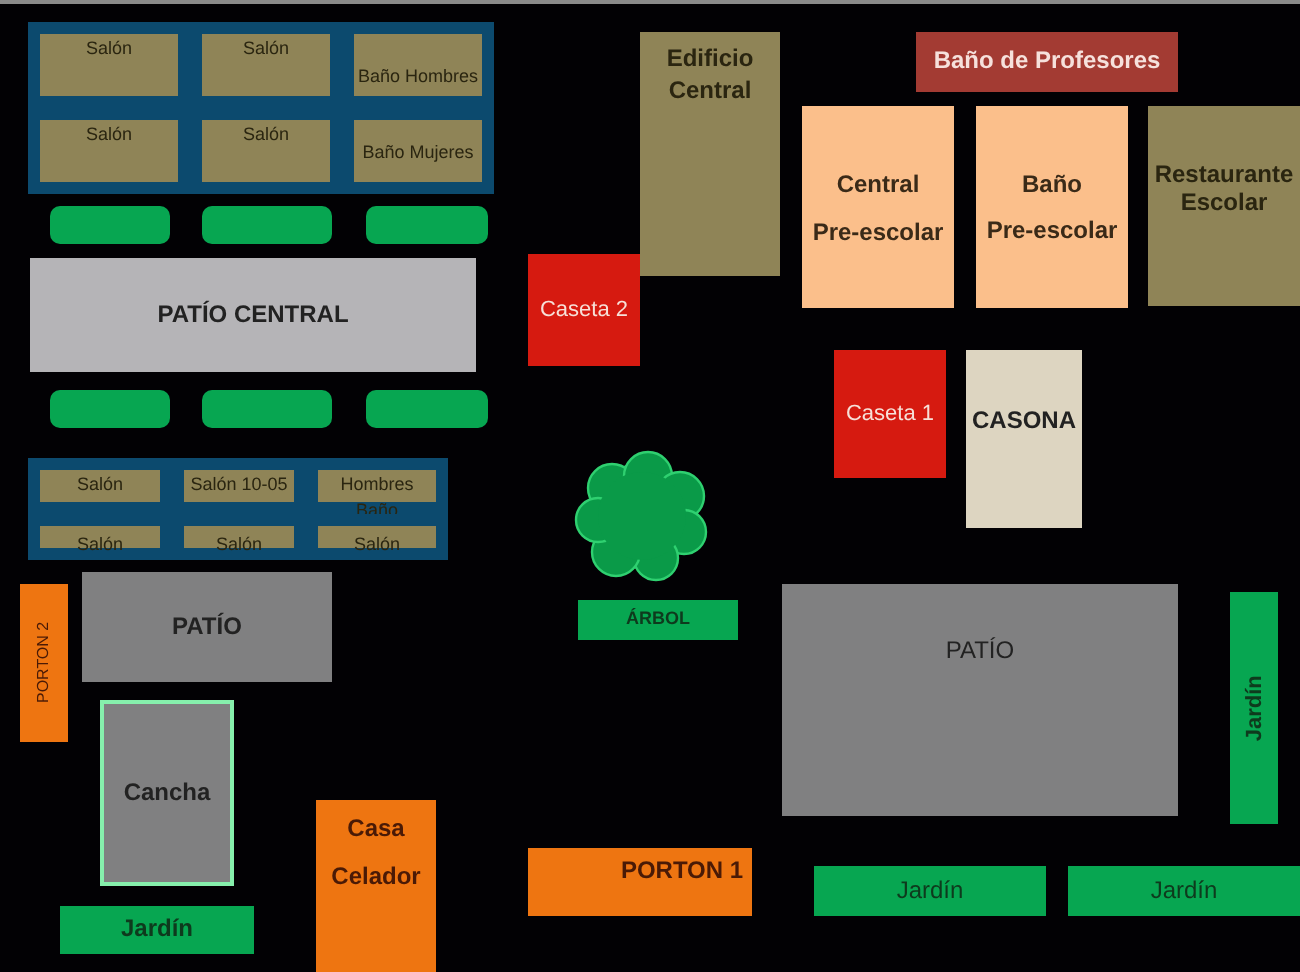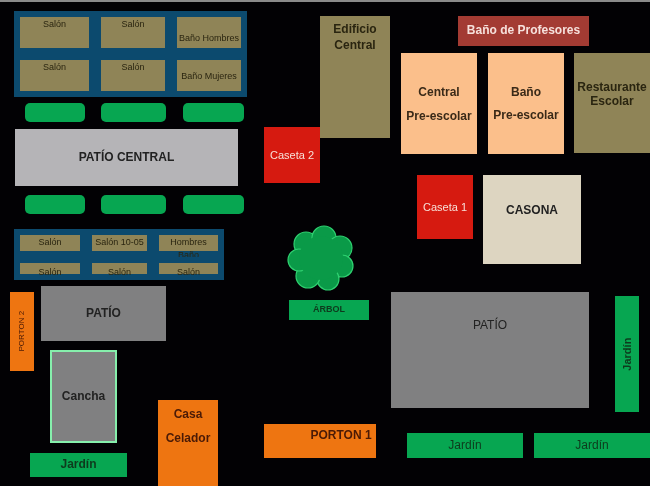--- a/index.html
+++ b/index.html
@@ -80,21 +80,21 @@
 Pre-escolar</div>
 
 <div class="blk peach" style="left:488px;top:53px;width:76px;height:101px;font-size:12px;white-space:pre-line;line-height:1.9;">Baño
 Pre-escolar</div>
 
 <div class="blk khaki" style="left:574px;top:53px;width:76px;height:100px;font-size:12px;white-space:pre-line;line-height:1.2;align-items:flex-start;padding-top:27px;">Restaurante
 Escolar</div>
 
 <div class="blk red" style="left:417px;top:175px;width:56px;height:64px;font-size:11px;font-weight:normal;">Caseta 1</div>
 
-<div class="blk cream" style="left:483px;top:175px;width:98px;height:89px;font-size:12px;align-items:flex-start;padding-top:28px;">CASONA</div>
+<div class="blk cream" style="left:483px;top:175px;width:58px;height:89px;font-size:12px;align-items:flex-start;padding-top:28px;">CASONA</div>
 
 <svg style="position:absolute;left:286px;top:224px;" width="70" height="68" viewBox="0 0 70 68">
   <g fill="#0a9a48" stroke="#2fd070" stroke-width="1.2">
     <circle cx="35" cy="34" r="26"></circle>
     <circle cx="20" cy="20" r="12"></circle>
     <circle cx="38" cy="14" r="12"></circle>
     <circle cx="54" cy="24" r="12"></circle>
     <circle cx="56" cy="42" r="11"></circle>
     <circle cx="42" cy="55" r="11"></circle>
     <circle cx="22" cy="52" r="12"></circle>

